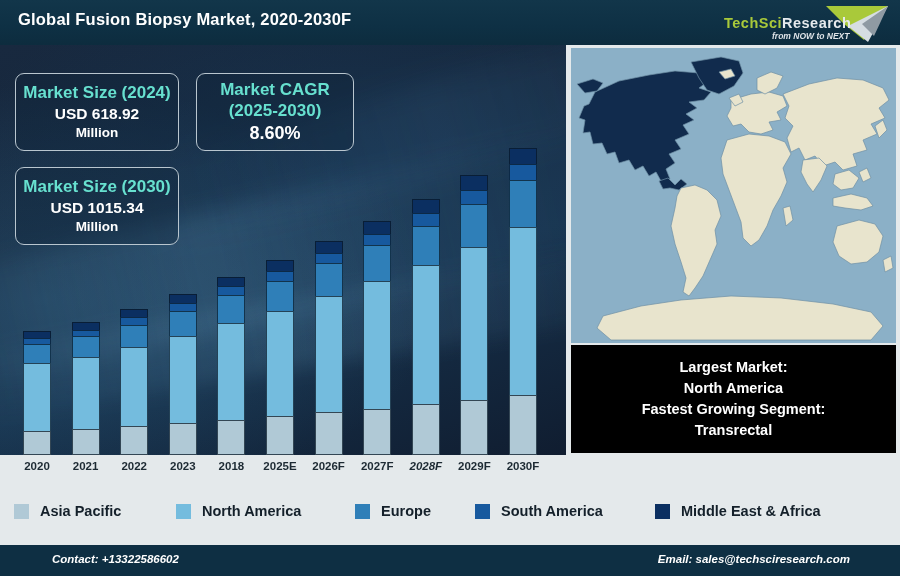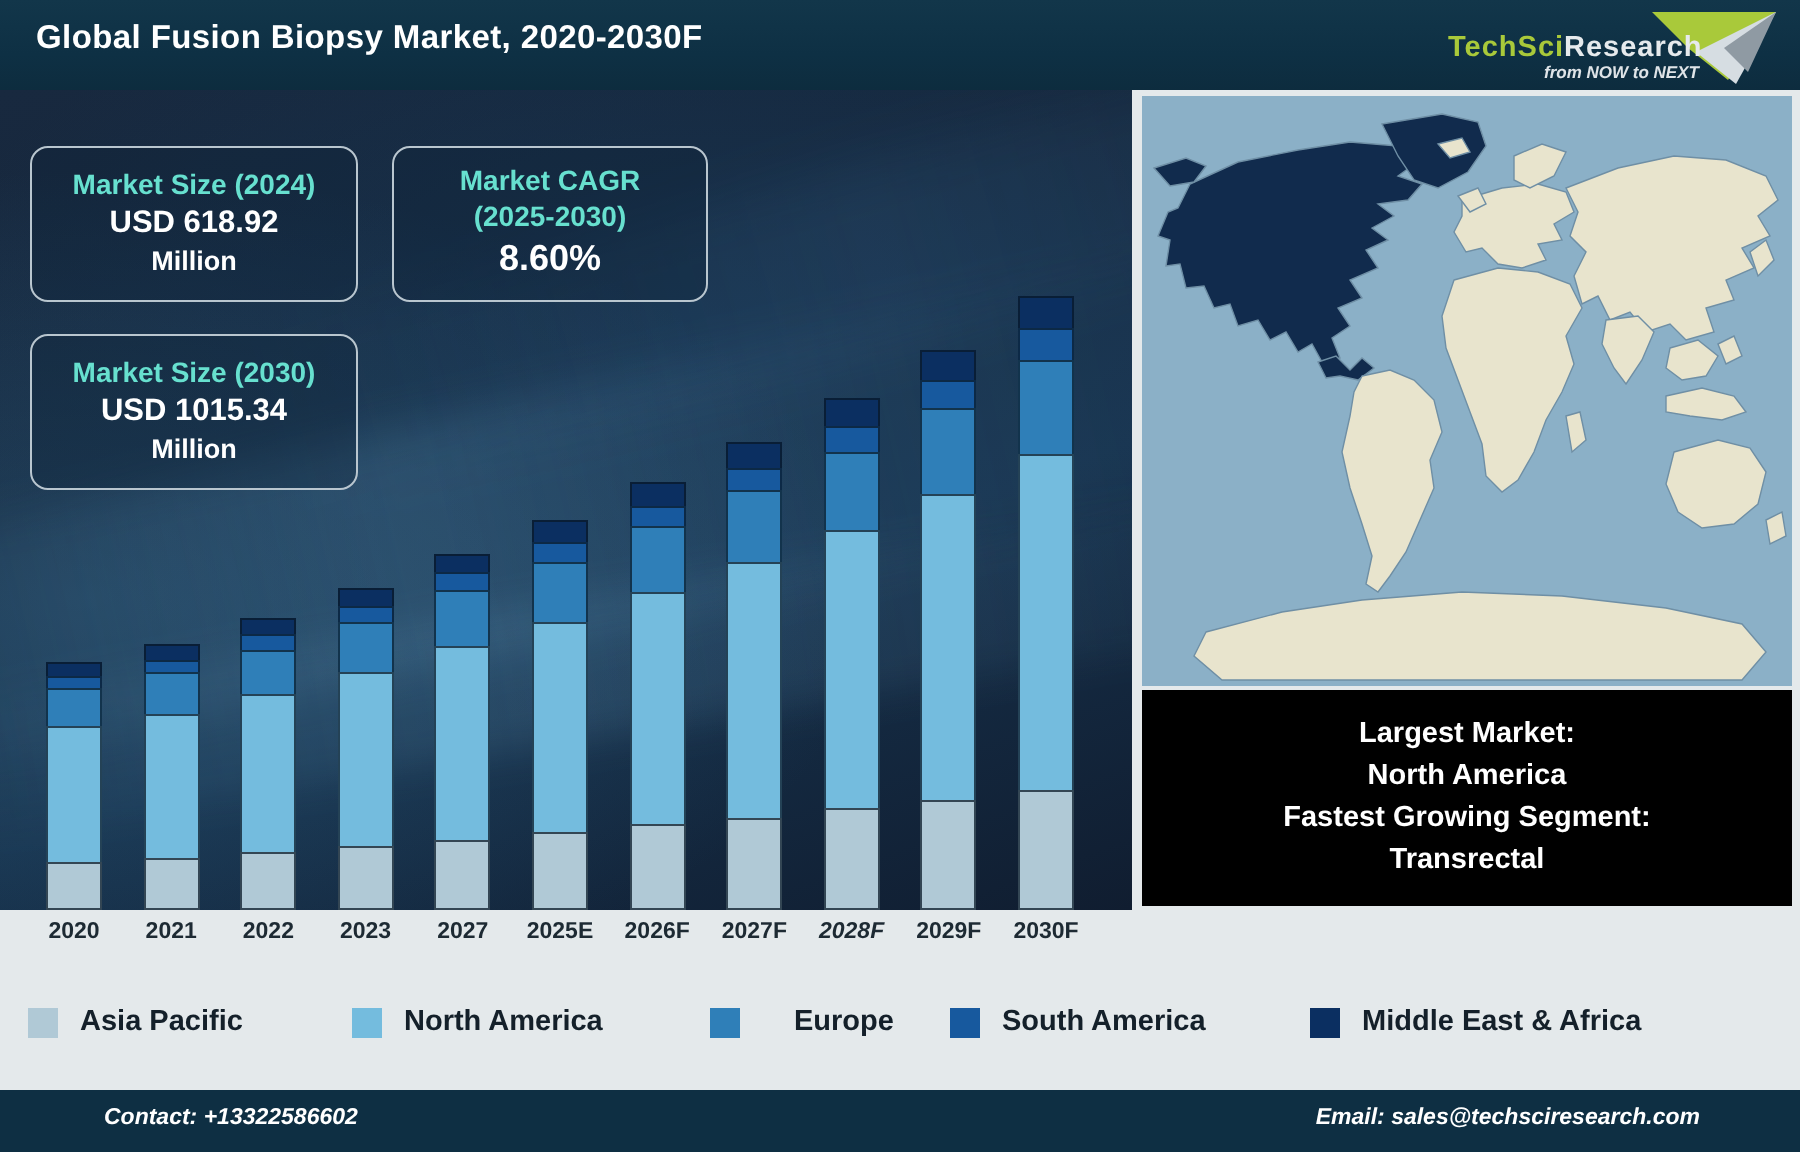--- a/index.html
+++ b/index.html
@@ -64,21 +64,21 @@
     font-size:11.5px;font-weight:bold;color:#1d2a33;
   }
 
   
   .card{
     position:absolute;border:1.4px solid #b9c6cf;border-radius:9px;
     background:rgba(14,32,52,.30);
     display:flex;flex-direction:column;align-items:center;justify-content:center;
     text-align:center;box-sizing:border-box;
   }
-  .card .c-label{font-size:14px;font-weight:bold;color:#67e0cf;line-height:1.28;}
+  .card .c-label{font-size:17px;font-weight:bold;color:#67e0cf;line-height:1.28;}
   .card .c-val{font-size:15.5px;font-weight:bold;color:#ffffff;line-height:1.3;}
   .card .c-unit{font-size:13.5px;font-weight:bold;color:#ffffff;line-height:1.3;}
   .card .c-big{font-size:18px;font-weight:bold;color:#ffffff;line-height:1.3;}
 
   #card-size-2024{left:15px;top:73px;width:164px;height:78px;}
   #card-cagr{left:196px;top:73px;width:158px;height:78px;}
   #card-size-2030{left:15px;top:167px;width:164px;height:78px;}
 
   
   .mapwrap{position:absolute;left:571px;top:48px;width:325px;height:295px;
@@ -232,21 +232,21 @@
     <div class="c-label">Market Size (2030)</div>
     <div class="c-val">USD 1015.34</div>
     <div class="c-unit">Million</div>
   </div>
 
   <div class="axis" id="axis">
       <div class="xtick" style="left: 9px;">2020</div>
       <div class="xtick" style="left: 57.6px;">2021</div>
       <div class="xtick" style="left: 106.2px;">2022</div>
       <div class="xtick" style="left: 154.8px;">2023</div>
-      <div class="xtick" style="left: 203.4px;">2027</div>
+      <div class="xtick" style="left: 203.4px;">2018</div>
       <div class="xtick" style="left: 252px;">2025E</div>
       <div class="xtick" style="left: 300.6px; text-align: center;">2026F</div>
       <div class="xtick" style="left: 349.2px;">2027F</div>
       <div class="xtick" style="left: 397.8px; font-style: italic;">2028F</div>
       <div class="xtick" style="left: 446.4px;">2029F</div>
       <div class="xtick" style="left: 495px;">2030F</div>
     </div>
 
   <div class="mapwrap">
     <svg viewBox="0 0 325 295" preserveAspectRatio="none">
@@ -292,21 +292,21 @@
 
   <div class="legend" id="legend">
       <div class="lg-item" style="left: 14px;">
         <span class="lg-sw" style="background: rgb(176, 201, 214);"></span>
         <span class="lg-tx">Asia Pacific</span>
       </div>
       <div class="lg-item" style="left: 176px;">
         <span class="lg-sw" style="background: rgb(116, 188, 222);"></span>
         <span class="lg-tx">North America</span>
       </div>
-      <div class="lg-item" style="left: 355px; gap: 16px;">
+      <div class="lg-item" style="left: 355px;">
         <span class="lg-sw" style="background: rgb(47, 127, 184);"></span>
         <span class="lg-tx">Europe</span>
       </div>
       <div class="lg-item" style="left: 655px;">
         <span class="lg-sw" style="background: rgb(11, 47, 97);"></span>
         <span class="lg-tx">Middle East &amp; Africa</span>
       </div>
       <div class="lg-item" style="left: 475px;">
         <span class="lg-sw" style="background: rgb(23, 89, 158);"></span>
         <span class="lg-tx">South America</span>

